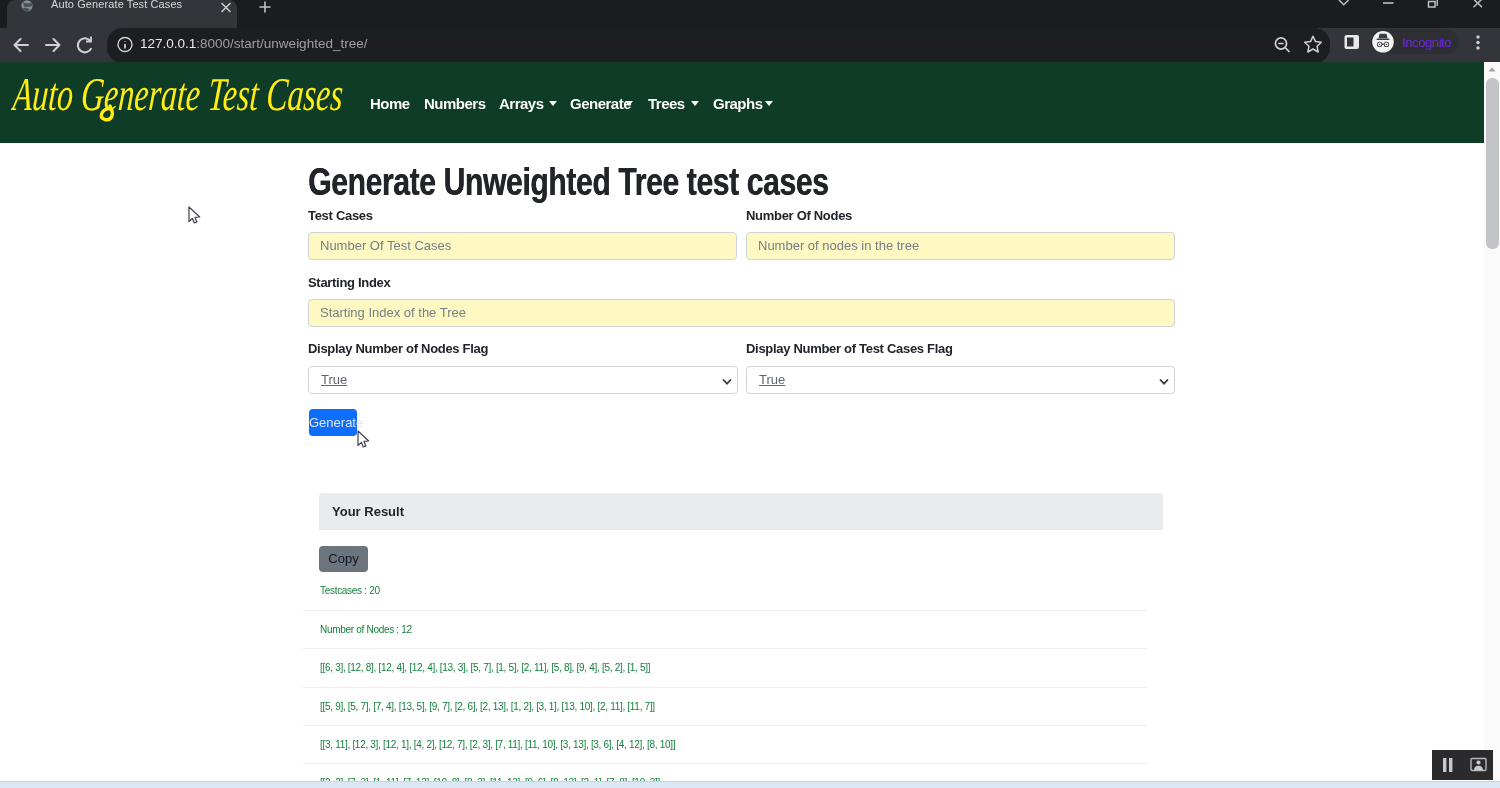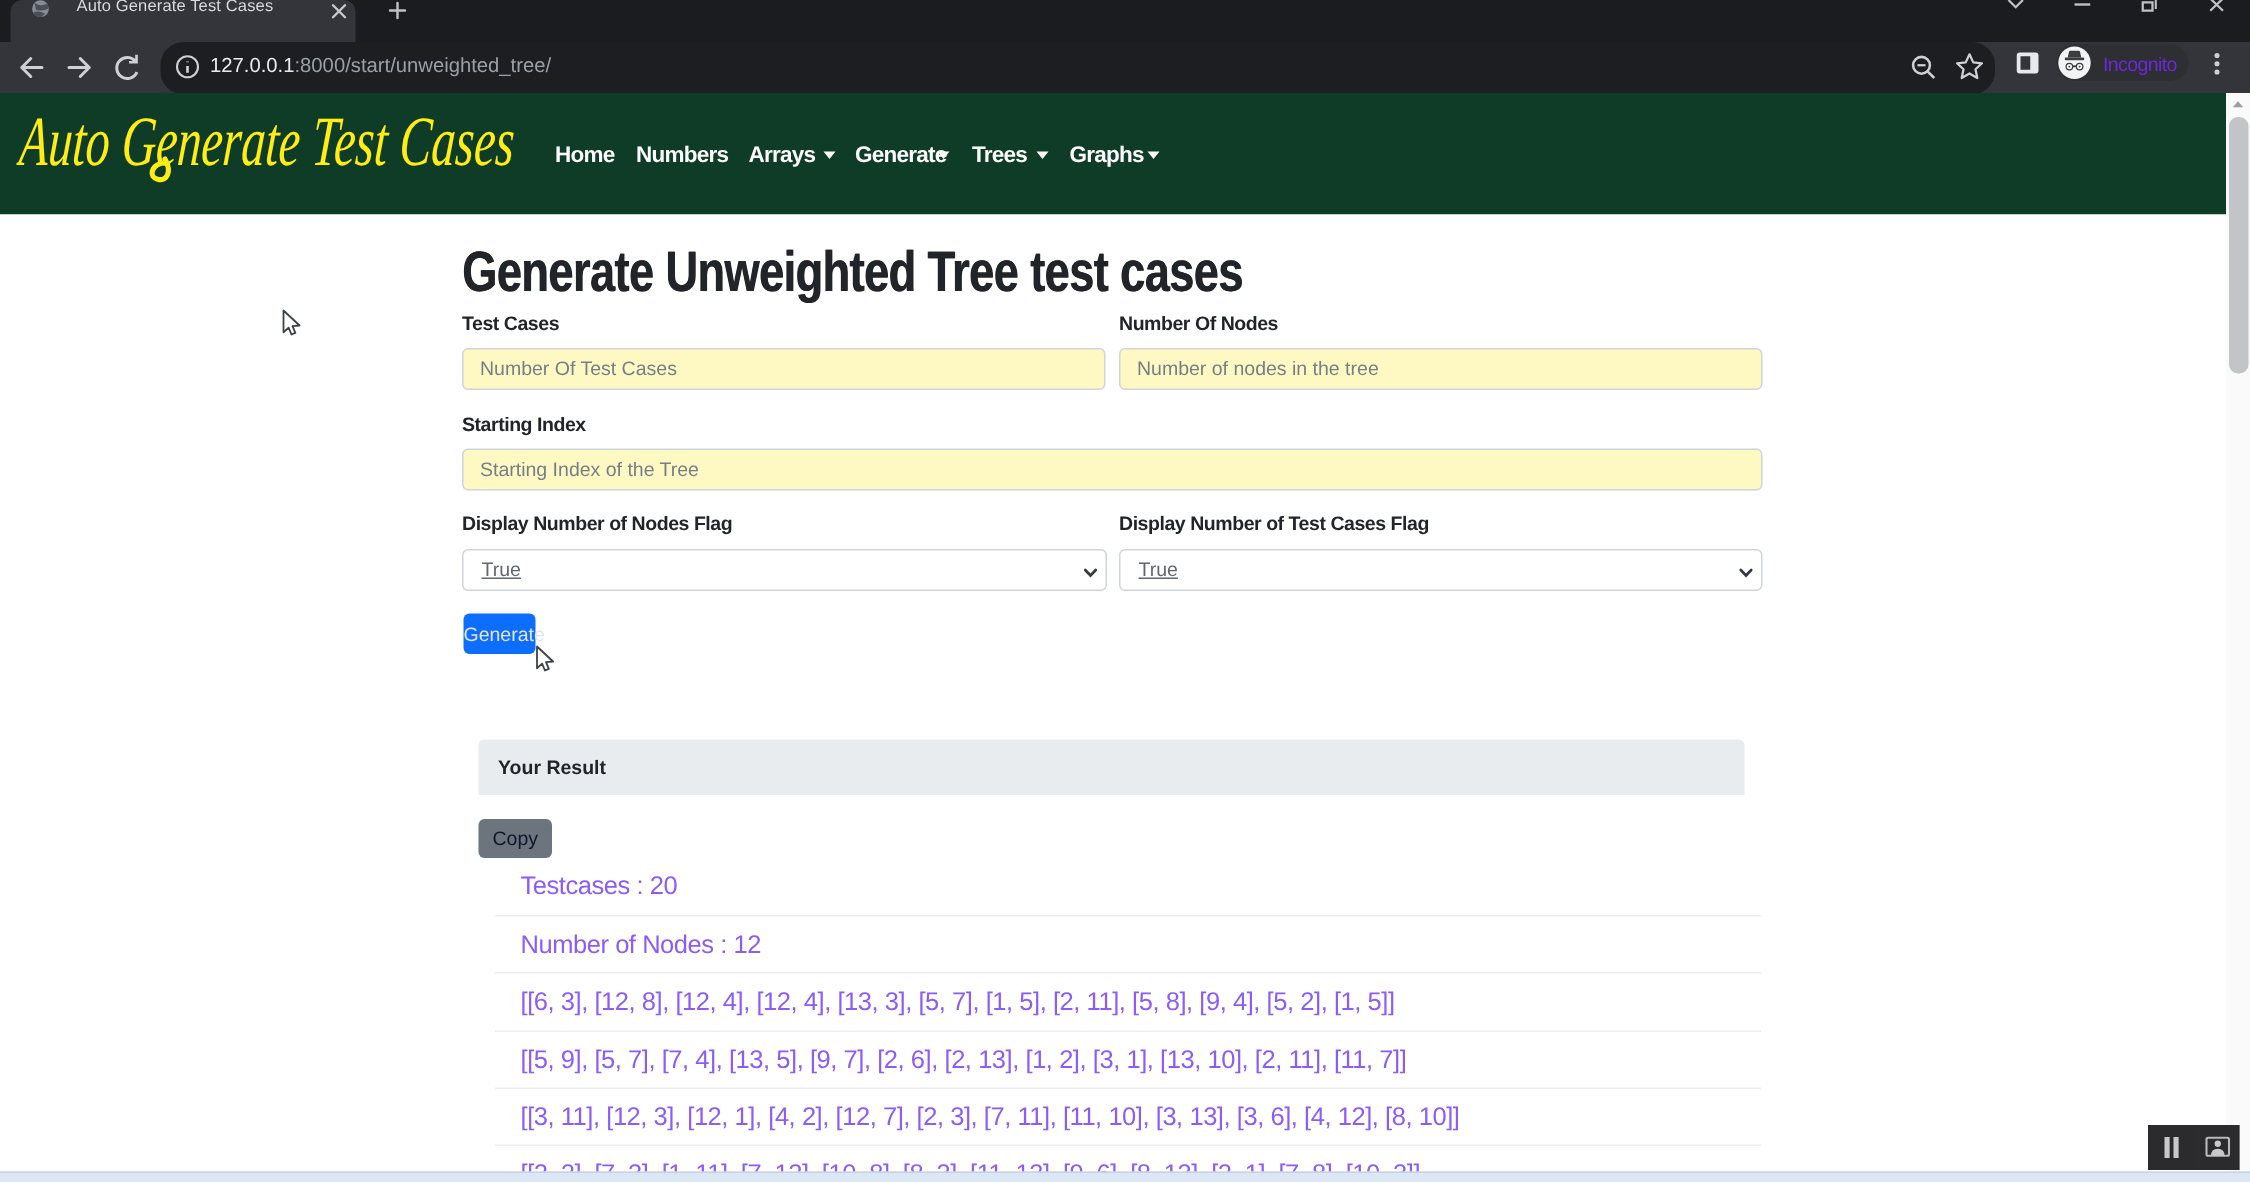--- a/index.html
+++ b/index.html
@@ -33,21 +33,21 @@
   font-size:13px; color:#777e86; line-height:26px; padding-left:11px; }
 .sel { position:absolute; height:28px; border:1px solid #ced4da; border-radius:4px; background:#fff;
   font-size:13px; color:#60676e; line-height:26px; padding-left:12px;text-decoration:underline; }
 .selcaret { position:absolute; top:377px; width:10px; height:10px; }
 #genbtn { position:absolute; left:309px; top:409px; width:48px; height:27px; background:#0d6efd;
   border-radius:4px; color:#e5e5e5; font-size:13px; text-align:center; line-height:27px; }
 #cardhead { position:absolute; left:319px; top:493px; width:844px; height:37px; background:#e9ecef;
   border-radius:4px 4px 0 0; font-size:13px; font-weight:bold; color:#212529; line-height:37px; padding-left:13px; }
 #copybtn { position:absolute; left:319px; top:546px; width:49px; height:26px; background:#6c757d;
   border-radius:4px; color:#0f172a; font-size:13px; text-align:center; line-height:26px; }
-.row { position:absolute; left:330px; width:844px; height:38.5px; font-size:17px; color:#8b5cf6; letter-spacing:-0.3px;
+.row { position:absolute; left:303px; width:844px; height:38.5px; font-size:10px; color:#15803d; letter-spacing:-0.3px;
   line-height:38.5px; padding-left:17px; border-bottom:1px solid #ebedef; white-space:nowrap; }
 
 
 #scroll { position:absolute; left:1484px; top:62px; width:16px; height:726px; background:#fafafa; }
 #thumb { position:absolute; left:2px; top:16px; width:13px; height:171px; background:#c3c4c8; border-radius:6px; }
 
 
 #bottomstrip { position:absolute; left:0; top:781px; width:1500px; height:7px; background:#dbe7f5; border-top:1.2px solid #c9d2dd; }
 #overlay { position:absolute; left:1432px; top:750px; width:61px; height:30px; background:#2a2a2c; }
 </style>

